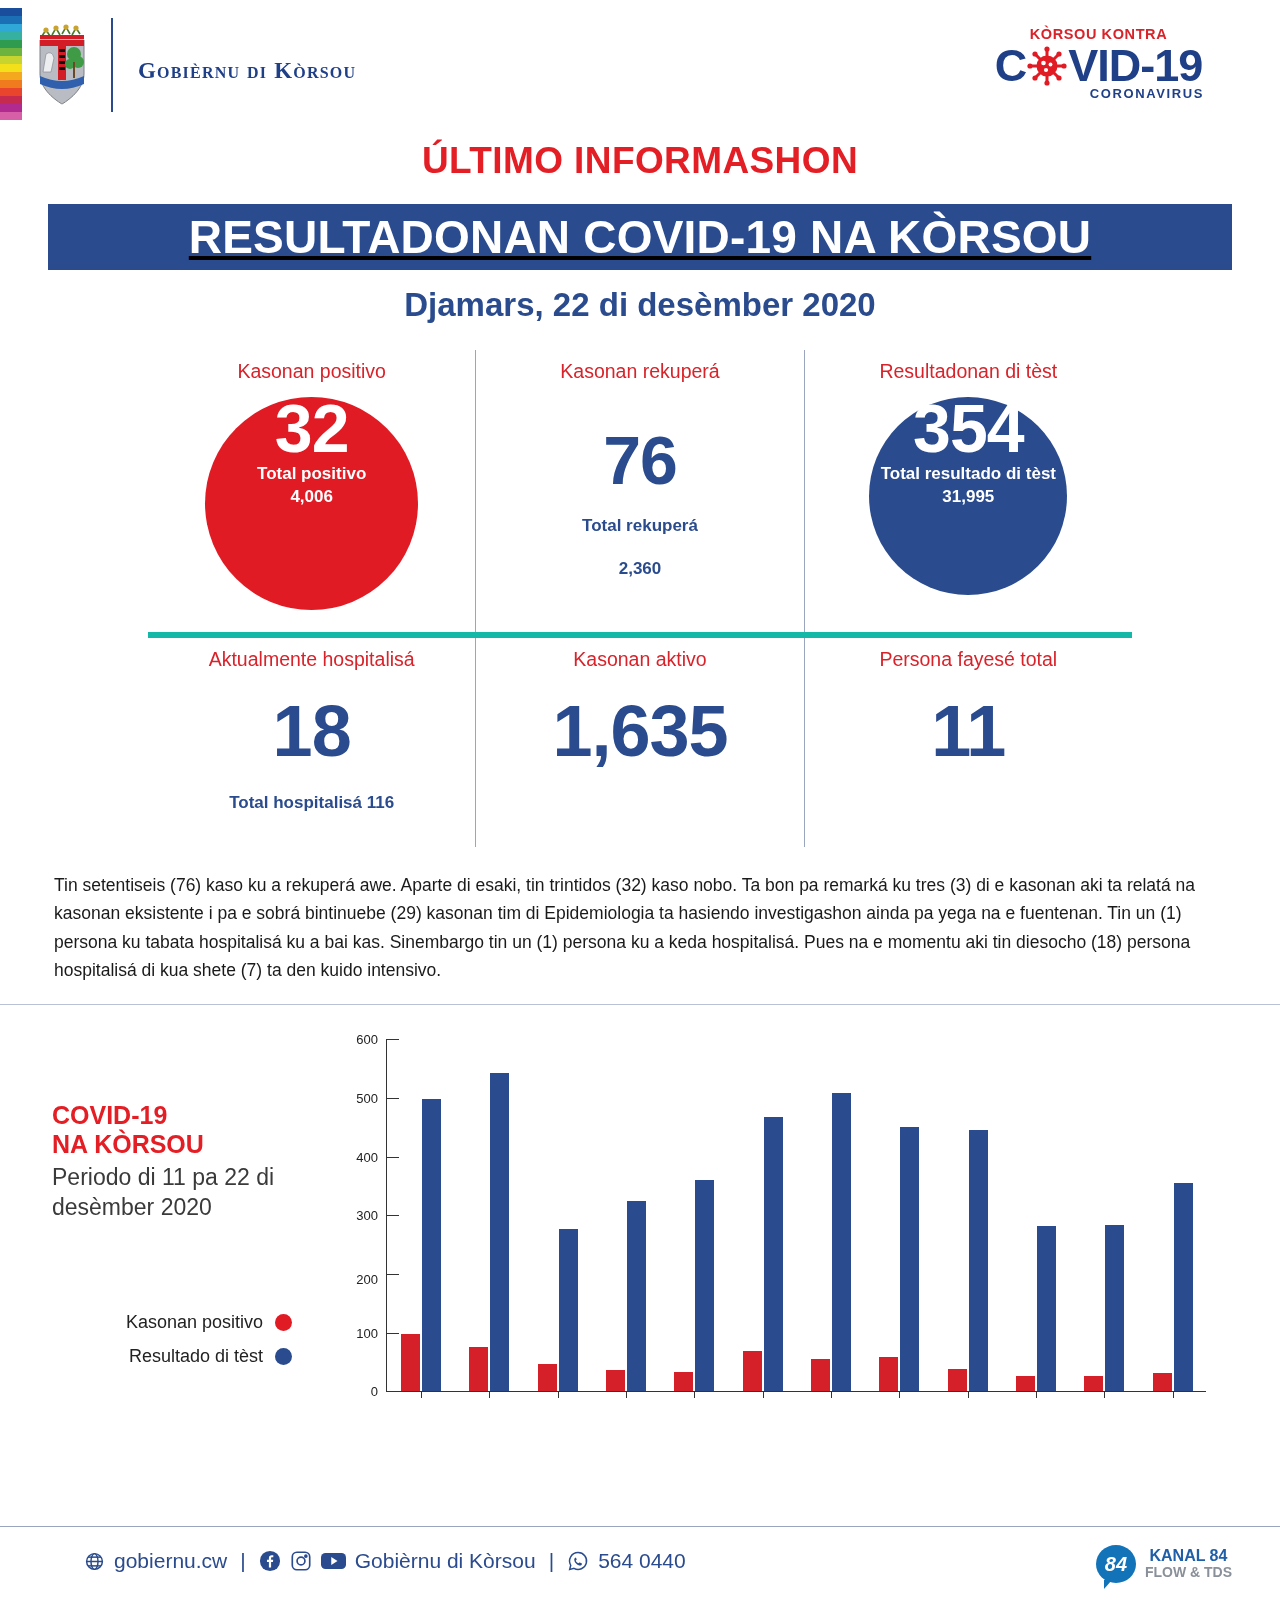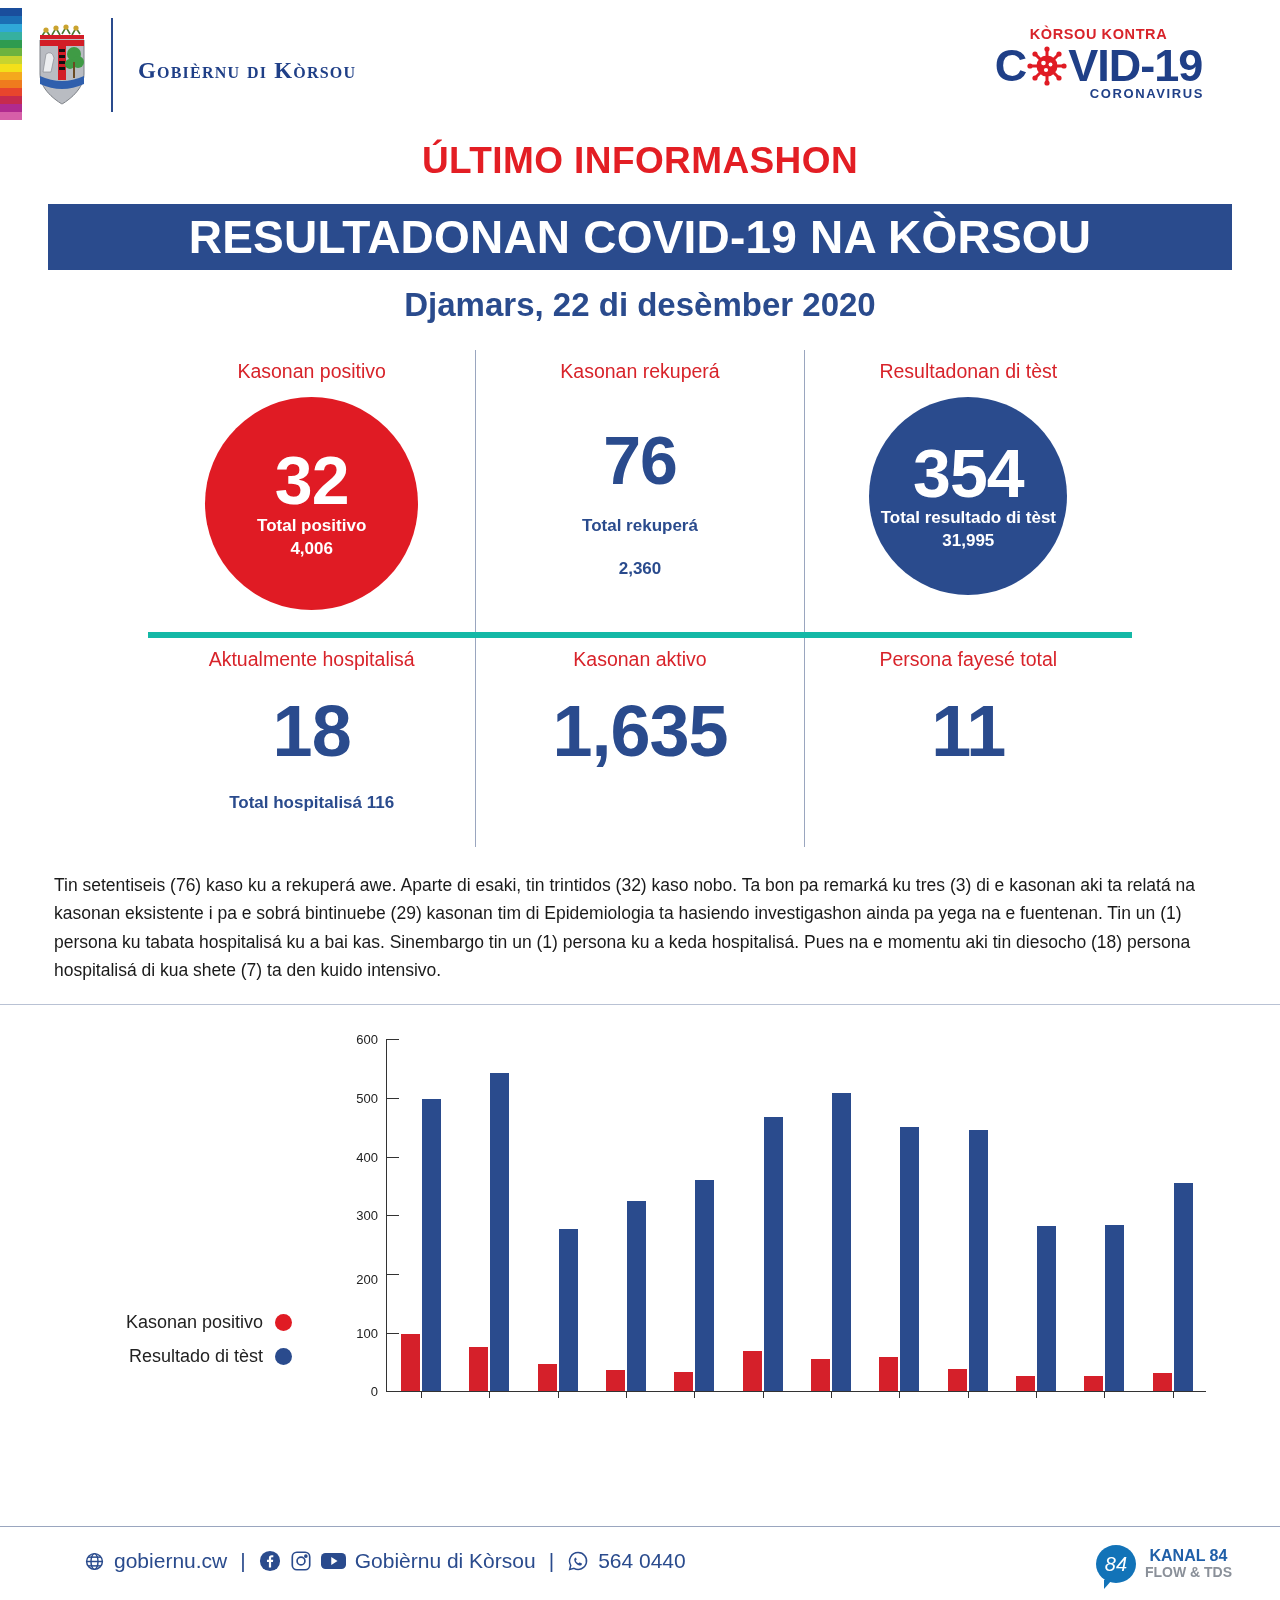--- a/index.html
+++ b/index.html
@@ -24,35 +24,35 @@
      line-height:1.06; display:flex; align-items:center; justify-content:center; }
   .cv19 .vglyph { display:inline-block; width:40px; height:40px; position:relative;
      margin:0 1px; }
   .crona { color:#1f3f87; font-size:13px; font-weight:600; letter-spacing:1.6px;
      text-align:right; margin-top:-4px; padding-right:2px; }
 
   
   .ultimo { text-align:center; color:#e31e24; font-size:37px; font-weight:800;
      letter-spacing:.4px; margin-top:12px; }
   .mainbar { margin:22px 48px 0 48px; background:#2a4b8d; height:66px;
-     display:flex; align-items:center; justify-content:center; }
+     display:flex; align-items:center; justify-content:center;text-decoration:underline; }
   .mainbar span { color:#fff; font-size:46px; font-weight:800; letter-spacing:.2px; }
   .datesub { text-align:center; color:#2a4b8d; font-size:33px; font-weight:700;
      margin-top:16px; }
 
   
   .stats { margin:26px 148px 0 148px; }
   .srow { display:flex; }
   .srow1 { height:282px; }
   .srow2 { height:215px; border-top:6px solid #14b8a6; }
   .scell { flex:1; position:relative; text-align:center; padding-top:10px; }
   .scell + .scell { border-left:1px solid #9aa6bf; }
   .slabel { color:#d8232a; font-size:19.5px; font-weight:400; }
   .circle { border-radius:50%; display:flex; flex-direction:column;
-     align-items:center; justify-content:center; margin:14px auto 0; color:#fff; }
+     align-items:center; margin:14px auto 0; color:#fff; }
   .circle.red { width:213px; height:213px; background:#e01b24; }
   .circle.blue { width:198px; height:198px; background:#2a4b8d; }
   .bignum { font-size:68px; font-weight:800; line-height:.92; letter-spacing:-1px; }
   .subtxt { font-size:17px; font-weight:600; line-height:1.12; margin-top:4px; }
   .plain { color:#2a4b8d; }
   .plain .bignum { font-size:68px; margin-top:46px; }
   .plain .subtxt { font-size:17px; font-weight:600; margin-top:24px; }
   .r2num { color:#2a4b8d; font-size:72px; font-weight:800; margin-top:24px;
      letter-spacing:-1px; line-height:1; }
   .r2sub { color:#2a4b8d; font-size:17px; font-weight:700; margin-top:26px; }
@@ -99,21 +99,21 @@
   .footer { position:absolute; left:0; bottom:0; width:1280px; height:74px;
      border-top:1px solid #9aa6bf; }
   .fleft { position:absolute; left:84px; top:22px; display:flex;
      align-items:center; gap:9px; color:#2a4b8d; font-size:21px; }
   .fleft .sep { color:#2a4b8d; margin:0 4px; }
   .ficon { display:inline-flex; align-items:center; }
   .kanal { position:absolute; right:48px; top:18px; display:flex;
      align-items:center; gap:9px; }
   .k84 { width:40px; height:38px; background:#1273b8; border-radius:50%;
      position:relative; display:flex; align-items:center; justify-content:center;
-     color:#fff; font-size:20px; font-weight:400; font-style:italic; }
+     color:#fff; font-size:20px; font-weight:700; font-style:italic; }
   .k84:after { content:""; position:absolute; left:8px; bottom:-6px;
      border-left:8px solid #1273b8; border-bottom:9px solid transparent; }
   .ktxt1 { color:#1f5fa8; font-size:16px; font-weight:700; line-height:1.05;text-align:center; }
   .ktxt2 { color:#8a9099; font-size:14px; font-weight:600; line-height:1.05; }
 </style>
 </head>
 <body>
 
 <div class="page">
 
@@ -257,20 +257,25 @@
         <div class="slabel">Persona fayesé total</div>
         <div class="r2num">11</div>
         <div class="r2sub"></div>
       </div>
     </div>
   </div>
 
   <div class="para">Tin setentiseis (76) kaso ku a rekuperá awe. Aparte di esaki, tin trintidos (32) kaso nobo. Ta bon pa remarká ku tres (3) di e kasonan aki ta relatá na kasonan eksistente i pa e sobrá bintinuebe (29) kasonan tim di Epidemiologia ta hasiendo investigashon ainda pa yega na e fuentenan. Tin un (1) persona ku tabata hospitalisá ku a bai kas. Sinembargo tin un (1) persona ku a keda hospitalisá. Pues na e momentu aki tin diesocho (18) persona hospitalisá di kua shete (7) ta den kuido intensivo.</div>
 
   <div class="chartsec">
+    <div class="chartleft">
+      <div class="cl-title">COVID-19</div>
+      <div class="cl-title">NA KÒRSOU</div>
+      <div class="cl-sub">Periodo di 11 pa 22 di desèmber 2020</div>
+    </div>
 
     <div class="legend">
       <div class="lgrow">
         <span class="lbl">Kasonan positivo</span>
         <span class="dot red"></span>
       </div>
       <div class="lgrow">
         <span class="lbl">Resultado di tèst</span>
         <span class="dot blue"></span>
       </div>

